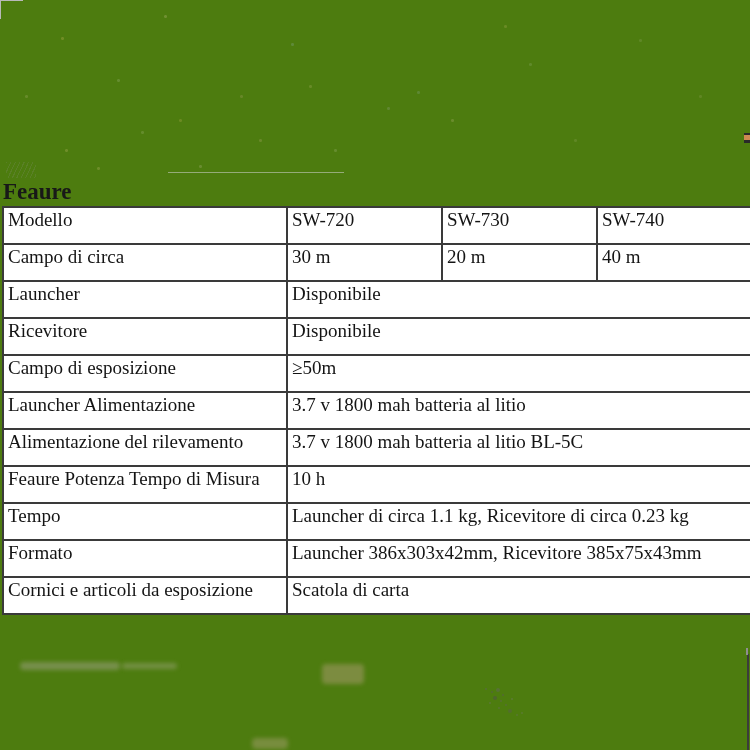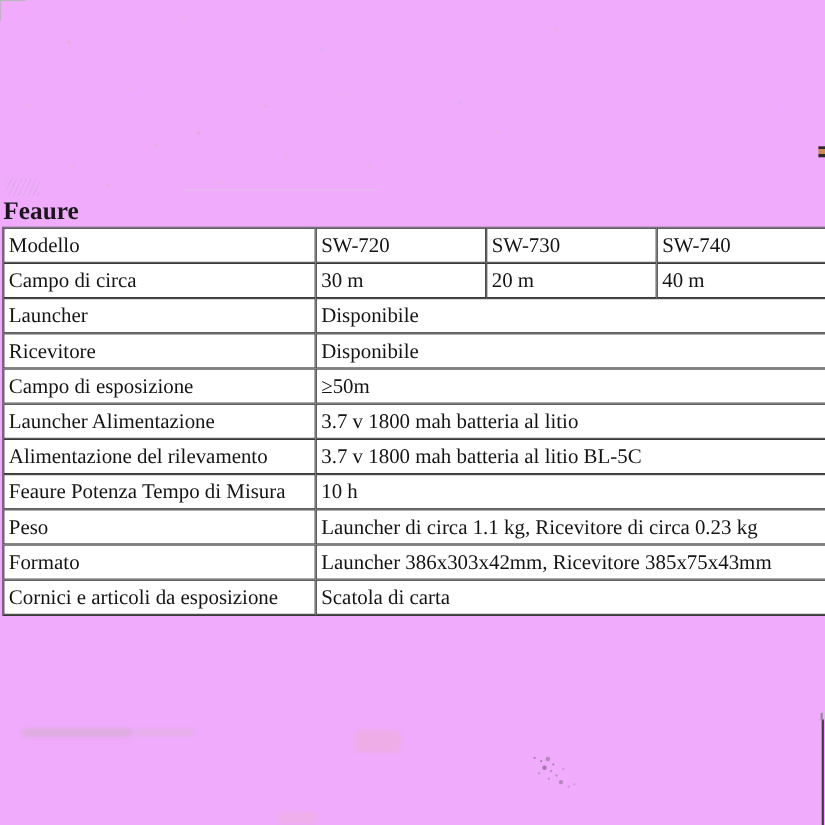--- a/index.html
+++ b/index.html
@@ -1,20 +1,20 @@
 <!DOCTYPE html>
 <html><head>
 <meta charset="utf-8">
 <style>
   html,body{margin:0;padding:0;}
   body{
     width:750px;height:750px;overflow:hidden;background:#ffffff;
     font-family:"Liberation Serif","DejaVu Serif",serif;
   }
-  .stage{position:relative;width:750px;height:750px;background:#f0abfc;overflow:hidden;}
+  .stage{position:relative;width:750px;height:750px;background:#4d7c0f;overflow:hidden;}
 
   
   .noise{
     position:absolute;left:0;top:0;width:1px;height:1px;border-radius:50%;
     background:transparent;pointer-events:none;
     box-shadow:
       62px 38px 0 1px rgba(206,188,96,.28), 180px 120px 0 1px rgba(199,180,90,.25),
       292px 44px 0 1px rgba(160,190,215,.22), 98px 168px 0 1px rgba(205,190,120,.25),
       335px 150px 0 1px rgba(190,205,160,.22), 165px 16px 0 1px rgba(215,205,150,.25),
       418px 92px 0 1px rgba(170,195,220,.18), 505px 26px 0 1px rgba(210,195,120,.22),
@@ -50,21 +50,21 @@
     position:absolute;left:3px;top:179px;margin:0;
     font-size:23px;font-weight:bold;color:#181818;letter-spacing:0px;
   }
 
   .table-wrap{position:absolute;left:2px;top:206px;width:748px;overflow:hidden;}
   table.spec{
     border-collapse:separate;border-spacing:0;table-layout:fixed;
     width:784px;border:1px solid #3a3a3a;
   }
   table.spec td{
-    box-sizing:border-box;height:32px;padding:1px 2px 0 4px;
+    box-sizing:border-box;height:32px;padding:1px 2px 12px 4px;
     border:1px solid #3a3a3a;
     font-size:19px;color:#141414;white-space:nowrap;overflow:hidden;
     vertical-align:middle;background:#fff;
   }
 
   
   .smudge{position:absolute;pointer-events:none;border-radius:4px;filter:blur(2px);}
   .s1{left:20px;top:662px;width:100px;height:8px;background:rgba(188,176,176,.38);}
   .s2{left:122px;top:663px;width:55px;height:6px;background:rgba(205,190,190,.3);}
   .s3{left:322px;top:664px;width:42px;height:20px;background:rgba(235,178,178,.3);}
@@ -135,21 +135,21 @@
         </tr>
         <tr>
           <td>Alimentazione del rilevamento</td>
           <td colspan="3">3.7 v 1800 mah batteria al litio BL-5C</td>
         </tr>
         <tr>
           <td>Feaure Potenza Tempo di Misura</td>
           <td colspan="3">10 h</td>
         </tr>
         <tr>
-          <td>Peso</td>
+          <td>Tempo</td>
           <td colspan="3">Launcher di circa 1.1 kg, Ricevitore di circa 0.23 kg</td>
         </tr>
         <tr>
           <td>Formato</td>
           <td colspan="3">Launcher 386x303x42mm, Ricevitore 385x75x43mm</td>
         </tr>
         <tr>
           <td>Cornici e articoli da esposizione</td>
           <td colspan="3">Scatola di carta</td>
         </tr>

